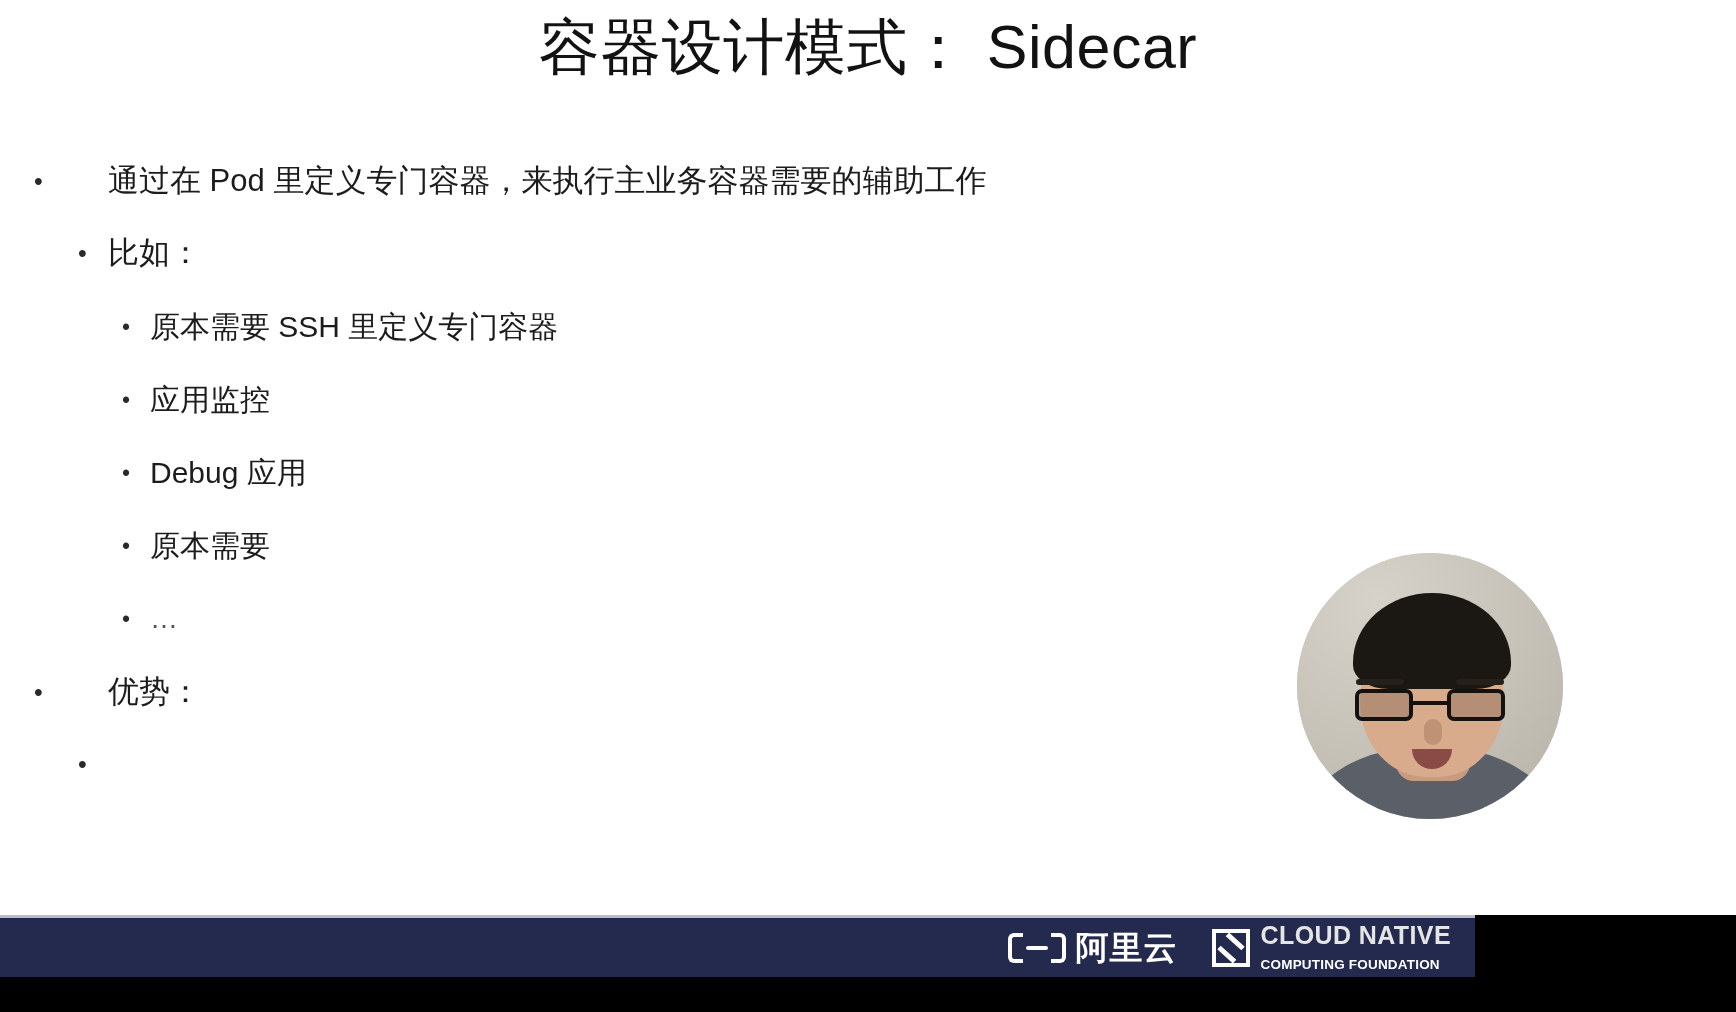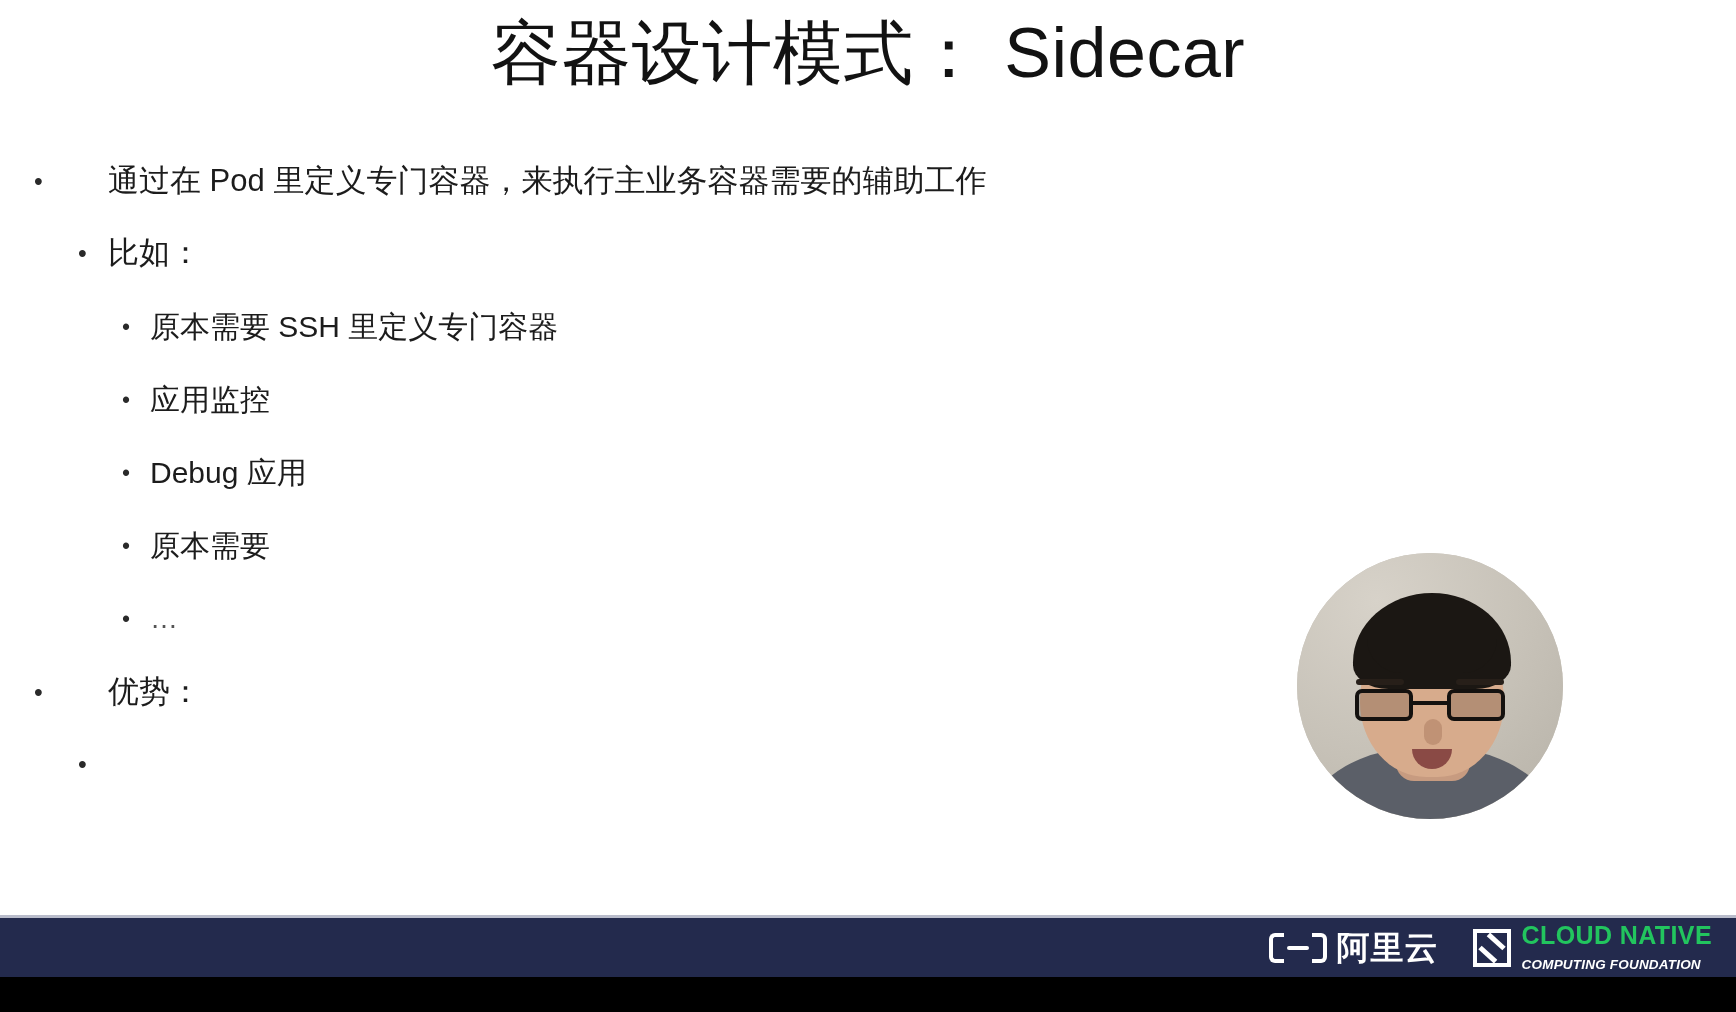--- a/index.html
+++ b/index.html
@@ -34,21 +34,21 @@
     background: #ffffff;
   }
 
   
   .slide-title {
     position: absolute;
     left: 0;
     top: 12px;
     width: 1736px;
     text-align: center;
-    font-size: 70px;
+    font-size: 61px;
     line-height: 1.18;
     font-weight: 400;
     color: #121212;
     letter-spacing: 0.5px;
     white-space: nowrap;
   }
 
   
   .body-area {
     position: absolute;
@@ -261,21 +261,21 @@
     margin-left: -6px;
     background: rgba(150,100,75,0.35);
     border-radius: 10px;
   }
 
   
   .footer-bar {
     position: absolute;
     left: 0;
     top: 915px;
-    width: 1736px;
+    width: 1475px;
     height: 62px;
     background: #232a4d;
     border-top: 3px solid #b9bccb;
     box-sizing: border-box;
   }
   .footer-logos {
     position: absolute;
     right: 24px;
     top: 0;
     height: 100%;
@@ -357,32 +357,31 @@
     transform: rotate(42deg);
     transform-origin: right center;
   }
   .cncf-words {
     display: flex;
     flex-direction: column;
     justify-content: center;
     line-height: 1;
   }
   .cncf-line1 {
-    color: #22c55e;
+    color: #e5e5e5;
     font-size: 25px;
     font-weight: 700;
     letter-spacing: 0.4px;
   }
   .cncf-line2 {
     color: #ffffff;
     font-size: 13.5px;
     font-weight: 700;
     letter-spacing: 0.2px;
     margin-top: 10px;
-    font-style: italic;
   }
 
   
   .bottom-black {
     position: absolute;
     left: 0;
     top: 977px;
     width: 1736px;
     height: 35px;
     background: #000000;

